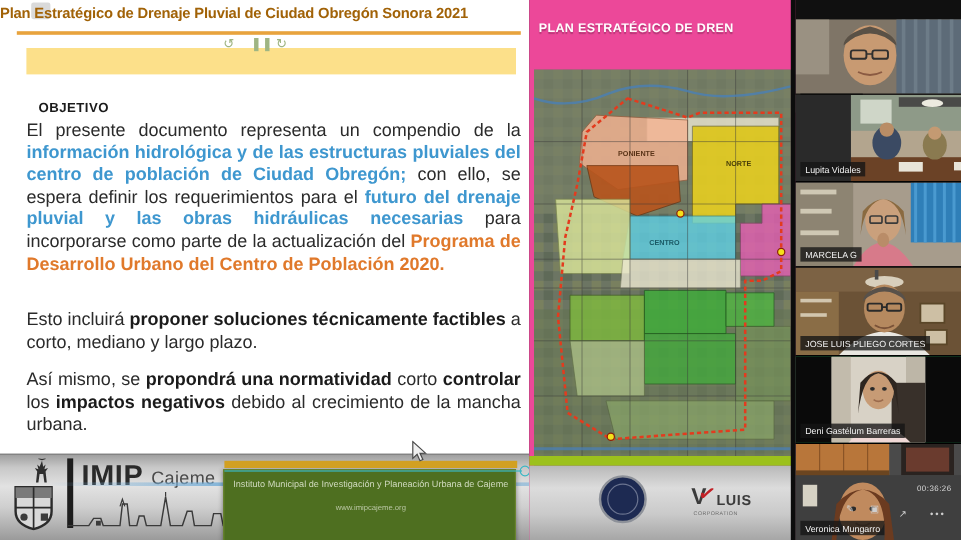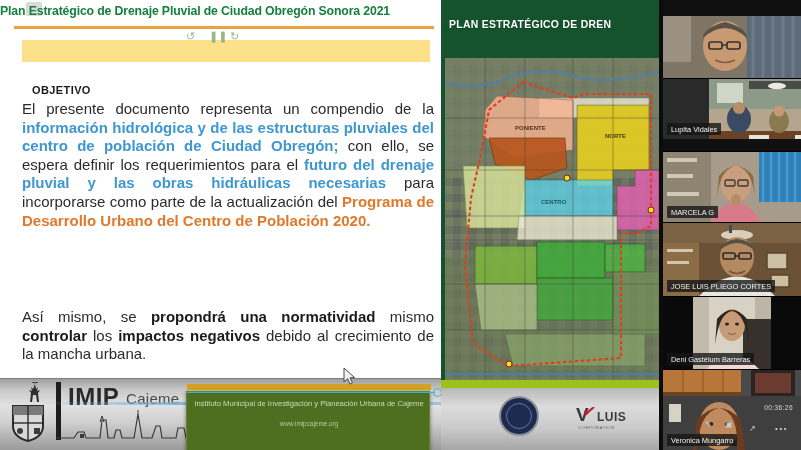--- a/index.html
+++ b/index.html
@@ -13,21 +13,21 @@
 
   
   #slide {
     position: absolute; left: 0; top: 0;
     width: 441px; height: 450px;
     background: #ffffff;
     overflow: hidden;
   }
   #slide-title {
     position: absolute; left: 0; top: 4px; width: 373px;
-    font-size: 12.3px; font-weight: bold; color: #15803d;
+    font-size: 12.3px; font-weight: bold; color: #a16207;
     letter-spacing: -0.15px;
     text-align: left;
     white-space: nowrap;
   }
   #title-rule {
     position: absolute; left: 14px; top: 26px;
     width: 420px; height: 2.5px;
     background: #e8a33d;
   }
   #objetivo-bar {
@@ -147,21 +147,21 @@
     position: absolute; left: 26px; top: 2px;
     width: 16px; height: 14px;
     background: rgba(150,150,150,.35);
     border-radius: 2px;
   }
 
   
   #map-pane {
     position: absolute; left: 441px; top: 0;
     width: 222px; height: 450px;
-    background: #14532d;
+    background: #ec4899;
     overflow: hidden;
   }
   #map-title {
     position: absolute; left: 8px; top: 18px; width: 214px;
     font-size: 10.4px; font-weight: bold; color: #ffffff;
     line-height: 13px; letter-spacing: .3px;
     text-shadow: 0 1px 1px rgba(0,0,0,.25);
   }
   #map-canvas {
     position: absolute; left: 4px; top: 58px;
@@ -263,23 +263,26 @@
     <div id="title-rule"></div>
 
     <div id="objetivo-bar">
       <div id="objetivo-label">OBJETIVO</div>
     </div>
 
     <p class="para" id="para1">
       <span>El presente documento representa un compendio de la </span><span class="blue">información hidrológica y de las estructuras pluviales del centro de población de Ciudad Obregón;</span><span> con ello, se espera definir los requerimientos para el </span><span class="blue">futuro del drenaje pluvial y las obras hidráulicas necesarias</span><span> para incorporarse como parte de la actualización del </span><span class="orange">Programa de Desarrollo Urbano del Centro de Población 2020.</span>
     </p>
 
+    <p class="para" id="para2">
+      <span>Esto incluirá </span><span class="bold">proponer soluciones técnicamente factibles</span><span> a corto, mediano y largo plazo.</span>
+    </p>
 
     <p class="para" id="para3">
-      <span>Así mismo, se </span><span class="bold">propondrá una normatividad</span><span> mismo </span><span class="bold">controlar</span><span> los </span><span class="bold">impactos negativos</span><span> debido al crecimiento de la mancha urbana.</span>
+      <span>Así mismo, se </span><span class="bold">propondrá una normatividad</span><span> corto </span><span class="bold">controlar</span><span> los </span><span class="bold">impactos negativos</span><span> debido al crecimiento de la mancha urbana.</span>
     </p>
 
     <div id="slide-footer">
       <div id="footer-topline"></div>
 
       <svg id="imip-deer" viewBox="0 0 26 22">
         <path d="M13 2 L11 7 L9 5 L10 9 L7 8 L9 11 L8 20 L10 20 L11 13 L14 13 L15 20 L17 20 L16 11 L18 8 L15 9 L16 5 L14 7 Z" fill="#2e2e2e"></path>
         <path d="M13 1 L10 0 M13 1 L16 0" stroke="#2e2e2e" stroke-width="1" fill="none"></path>
       </svg>
 
@@ -418,21 +421,21 @@
         <rect x="46" y="26" width="13" height="7" rx="2" fill="none" stroke="#2f2f2f" stroke-width="1.6"></rect>
         <rect x="64" y="26" width="13" height="7" rx="2" fill="none" stroke="#2f2f2f" stroke-width="1.6"></rect>
         <path d="M59 29 H64" stroke="#2f2f2f" stroke-width="1.4"></path>
         <path d="M52 44 Q62 49 72 44" stroke="#8a5a42" stroke-width="1.6" fill="none"></path>
         <path d="M30 78 Q62 50 96 78 Z" fill="#cfd8e0"></path>
       </svg>
       <div class="vname">Jose Serrano</div>
     </div>
     <div class="vsep" style="top:78px;"></div>
 
-    <div class="vtile" style="top:79px;height:60px;padding-left:46px;">
+    <div class="vtile" style="top:79px;height:72px;padding-left:46px;">
       <svg width="138" height="72" viewBox="0 0 138 72">
         <rect width="138" height="72" fill="#b3a58e"></rect>
         <rect x="0" y="0" width="138" height="30" fill="#8e9a88"></rect>
         <rect x="8" y="4" width="26" height="20" fill="#cfd6c8"></rect>
         <rect x="40" y="2" width="58" height="8" fill="#4a4a48"></rect>
         <ellipse cx="68" cy="7" rx="9" ry="3.2" fill="#eceadf"></ellipse>
         <rect x="0" y="52" width="138" height="20" fill="#6b4226"></rect>
         <ellipse cx="30" cy="40" rx="12" ry="14" fill="#3b4a63"></ellipse>
         <circle cx="30" cy="29" r="6" fill="#b98d66"></circle>
         <ellipse cx="70" cy="42" rx="10" ry="12" fill="#8a7a50"></ellipse>

